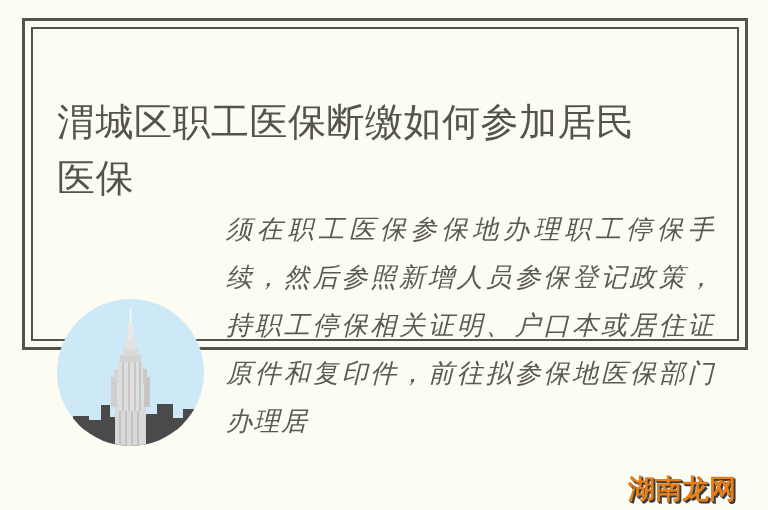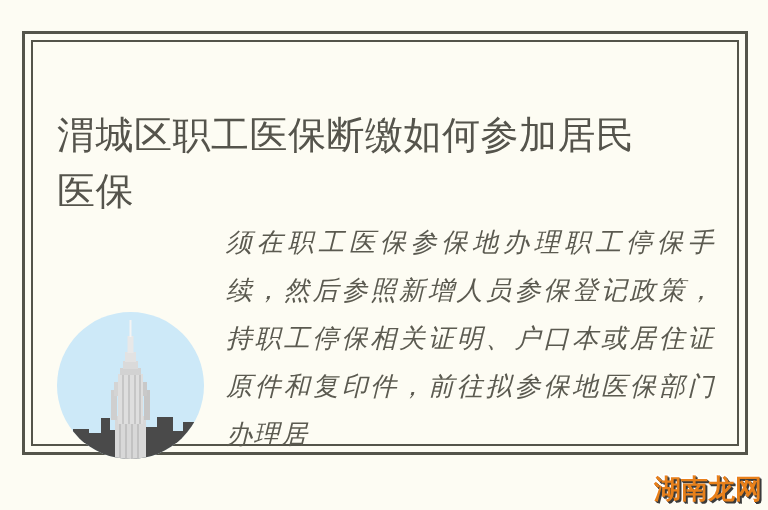--- a/index.html
+++ b/index.html
@@ -14,25 +14,24 @@
     overflow: hidden;
     position: relative;
   }
 
   
   #card {
     position: absolute;
     left: 22px;
     top: 18px;
     width: 726px;
-    height: 424px;
+    height: 332px;
     box-sizing: border-box;
     border: 3px solid #54544a;
     background: #fdfcf3;
-    margin-top: 13px;
   }
   #card-inner-frame {
     position: absolute;
     left: 6px;
     top: 6px;
     right: 6px;
     bottom: 6px;
     box-sizing: border-box;
     border: 2px solid #54544a;
     pointer-events: none;
@@ -88,21 +87,21 @@
     text-align: justify;
     font-style: italic;
     max-height: 248px;
     overflow: hidden;
     word-break: break-all;
   }
 
   
   #watermark {
     position: absolute;
-    right: 6px;
+    right: 32px;
     bottom: 8px;
     font-size: 27px;
     font-weight: bold;
     letter-spacing: 0px;
     color: #e8801a;
     font-family: "DejaVu Sans", "Liberation Sans", sans-serif;
     -webkit-text-stroke: 3px #ffffff;
     paint-order: stroke fill;
     text-shadow:
        1px 1px 0 #3b3b3b,

